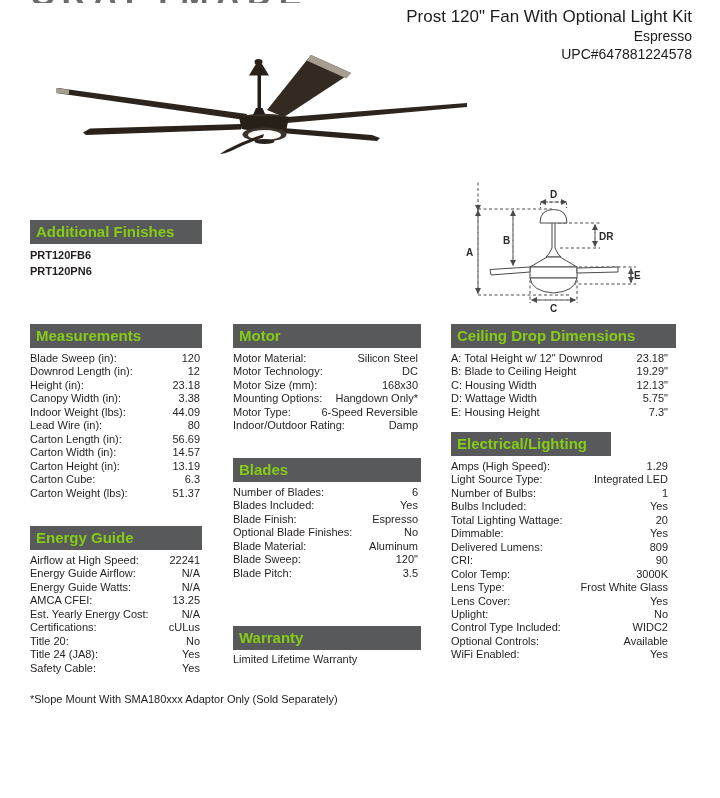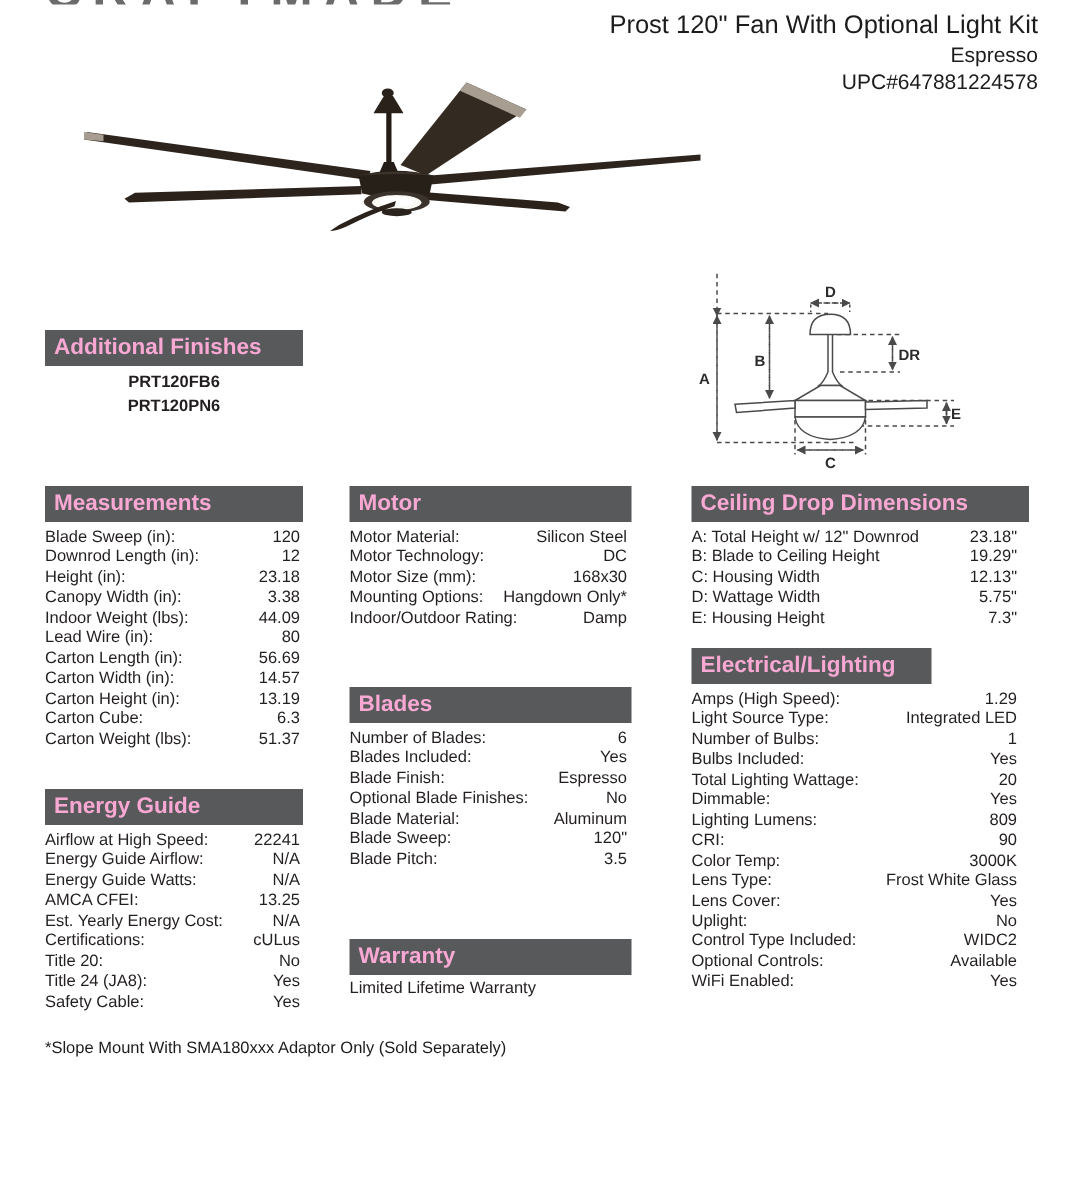--- a/index.html
+++ b/index.html
@@ -10,36 +10,36 @@
   .logo-crop{position:absolute;left:30px;top:0;width:310px;height:3px;overflow:hidden;}
   .logo-crop .logo-text{font-size:34px;font-weight:bold;letter-spacing:7px;color:#6b6b6b;margin-top:-25px;white-space:nowrap;}
 
   
   .title-block{position:absolute;top:7px;right:28px;text-align:right;}
   .title-main{font-size:17px;line-height:20px;color:#1c1c1c;}
   .title-sub{font-size:14px;line-height:18px;color:#1c1c1c;}
 
   
   .section{position:absolute;}
-  .sec-header{background:#58595b;color:#f9a8d4;font-weight:bold;font-size:15px;line-height:24px;height:24px;padding-left:6px;box-sizing:border-box;}
+  .sec-header{background:#58595b;color:#84cc16;font-weight:bold;font-size:15px;line-height:24px;height:24px;padding-left:6px;box-sizing:border-box;}
   .rows{padding-top:4px;}
   .row{display:flex;font-size:11px;line-height:13.45px;}
   .row .lbl{white-space:nowrap;}
   .row .val{flex:1;text-align:right;white-space:nowrap;}
 
   
   .col-left{left:30px;width:172px;}
   .col-left .rows{width:170px;}
   .col-mid{left:233px;width:188px;}
   .col-mid .rows{width:185px;}
-  .col-right{left:461px;width:225px;}
+  .col-right{left:451px;width:225px;}
   .col-right .rows{width:217px;}
   .sec-header.narrow{width:160px;}
 
-  .finish-list{padding-top:4px;text-align:center;}
+  .finish-list{padding-top:4px;}
   .finish-item{font-size:11px;font-weight:bold;line-height:15.5px;}
   .warranty-text{font-size:11px;margin-top:3px;}
 
   .footnote{position:absolute;left:30px;top:693px;font-size:11px;color:#1c1c1c;}
 
   .fan-svg{position:absolute;left:20px;top:48px;}
   .diagram-svg{position:absolute;left:460px;top:182px;}
 </style>
 </head>
 <body>
@@ -261,20 +261,24 @@
       </div>
         <div class="row">
         <span class="lbl">Motor Size (mm):</span>
         <span class="val">168x30</span>
       </div>
         <div class="row">
         <span class="lbl">Mounting Options:</span>
         <span class="val">Hangdown Only*</span>
       </div>
         <div class="row">
+        <span class="lbl">Motor Type:</span>
+        <span class="val">6-Speed Reversible</span>
+      </div>
+        <div class="row">
         <span class="lbl">Indoor/Outdoor Rating:</span>
         <span class="val">Damp</span>
       </div>
       </div>
   </div>
 
   <div class="section col-mid" style="top:458px">
     <div class="sec-header">Blades</div>
     <div class="rows">
 
@@ -363,21 +367,21 @@
       </div>
         <div class="row">
         <span class="lbl">Total Lighting Wattage:</span>
         <span class="val">20</span>
       </div>
         <div class="row">
         <span class="lbl">Dimmable:</span>
         <span class="val">Yes</span>
       </div>
         <div class="row">
-        <span class="lbl">Lighting Lumens:</span>
+        <span class="lbl">Delivered Lumens:</span>
         <span class="val">809</span>
       </div>
         <div class="row">
         <span class="lbl">CRI:</span>
         <span class="val">90</span>
       </div>
         <div class="row">
         <span class="lbl">Color Temp:</span>
         <span class="val">3000K</span>
       </div>

